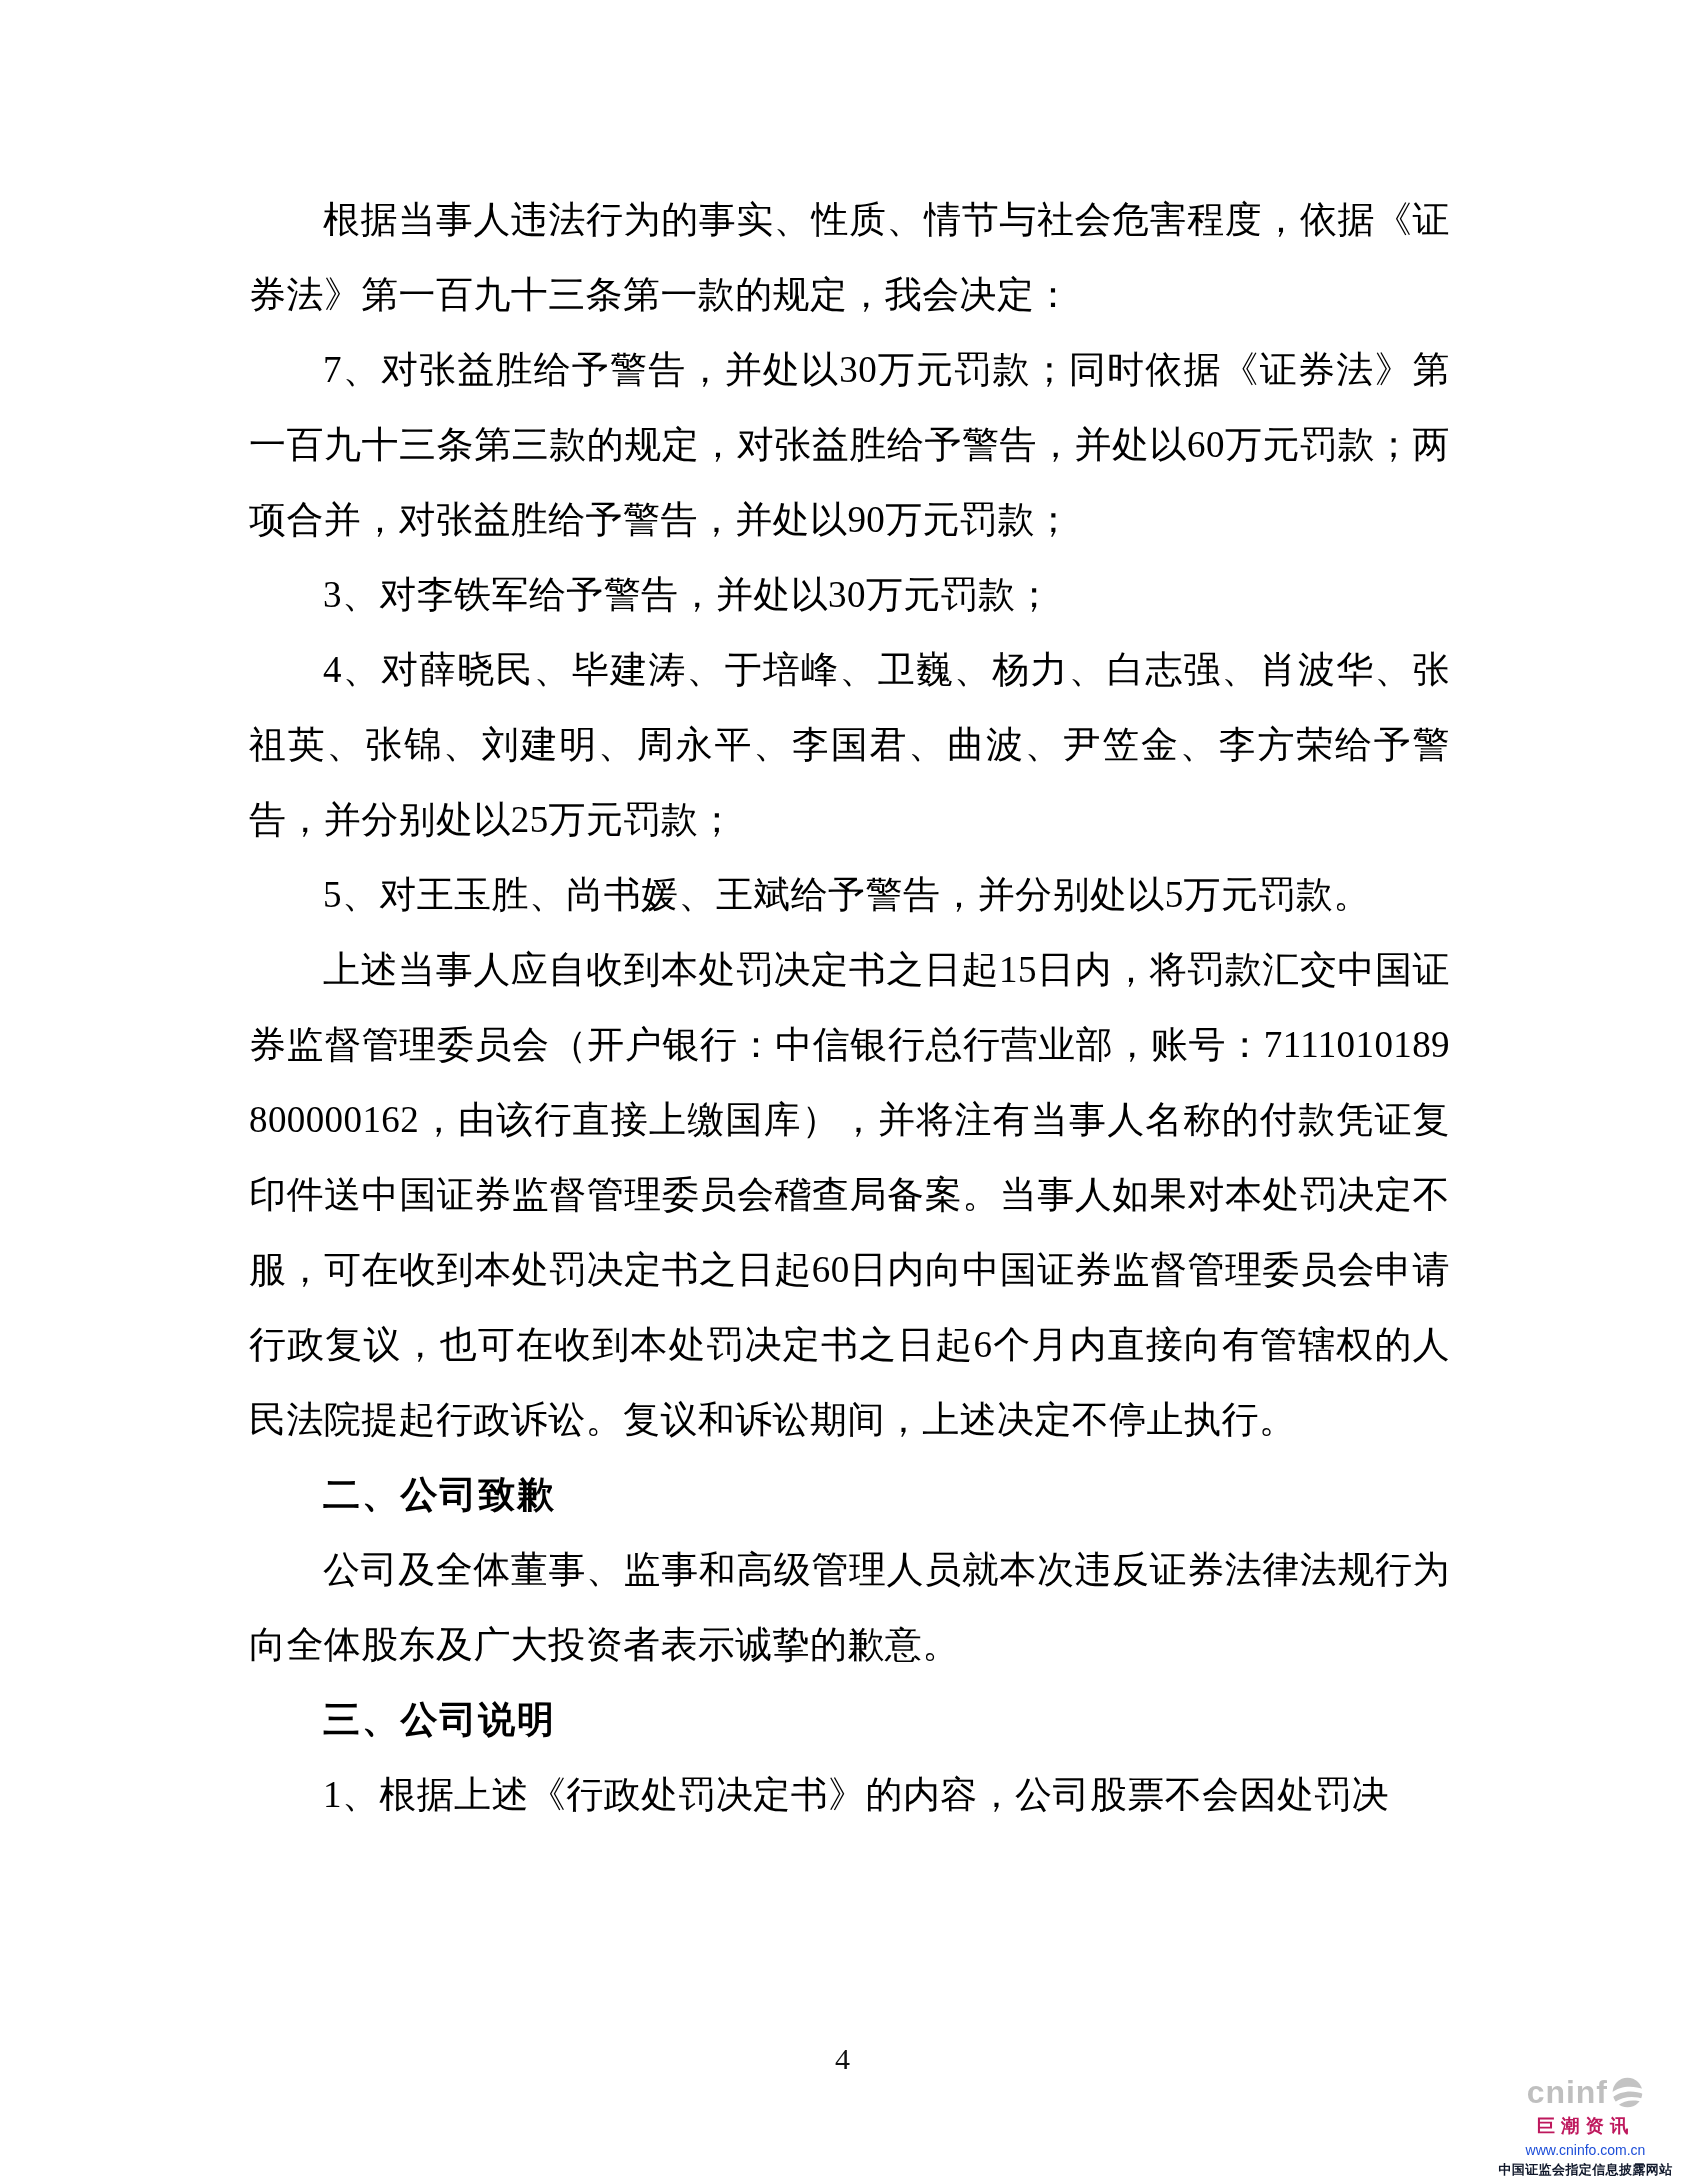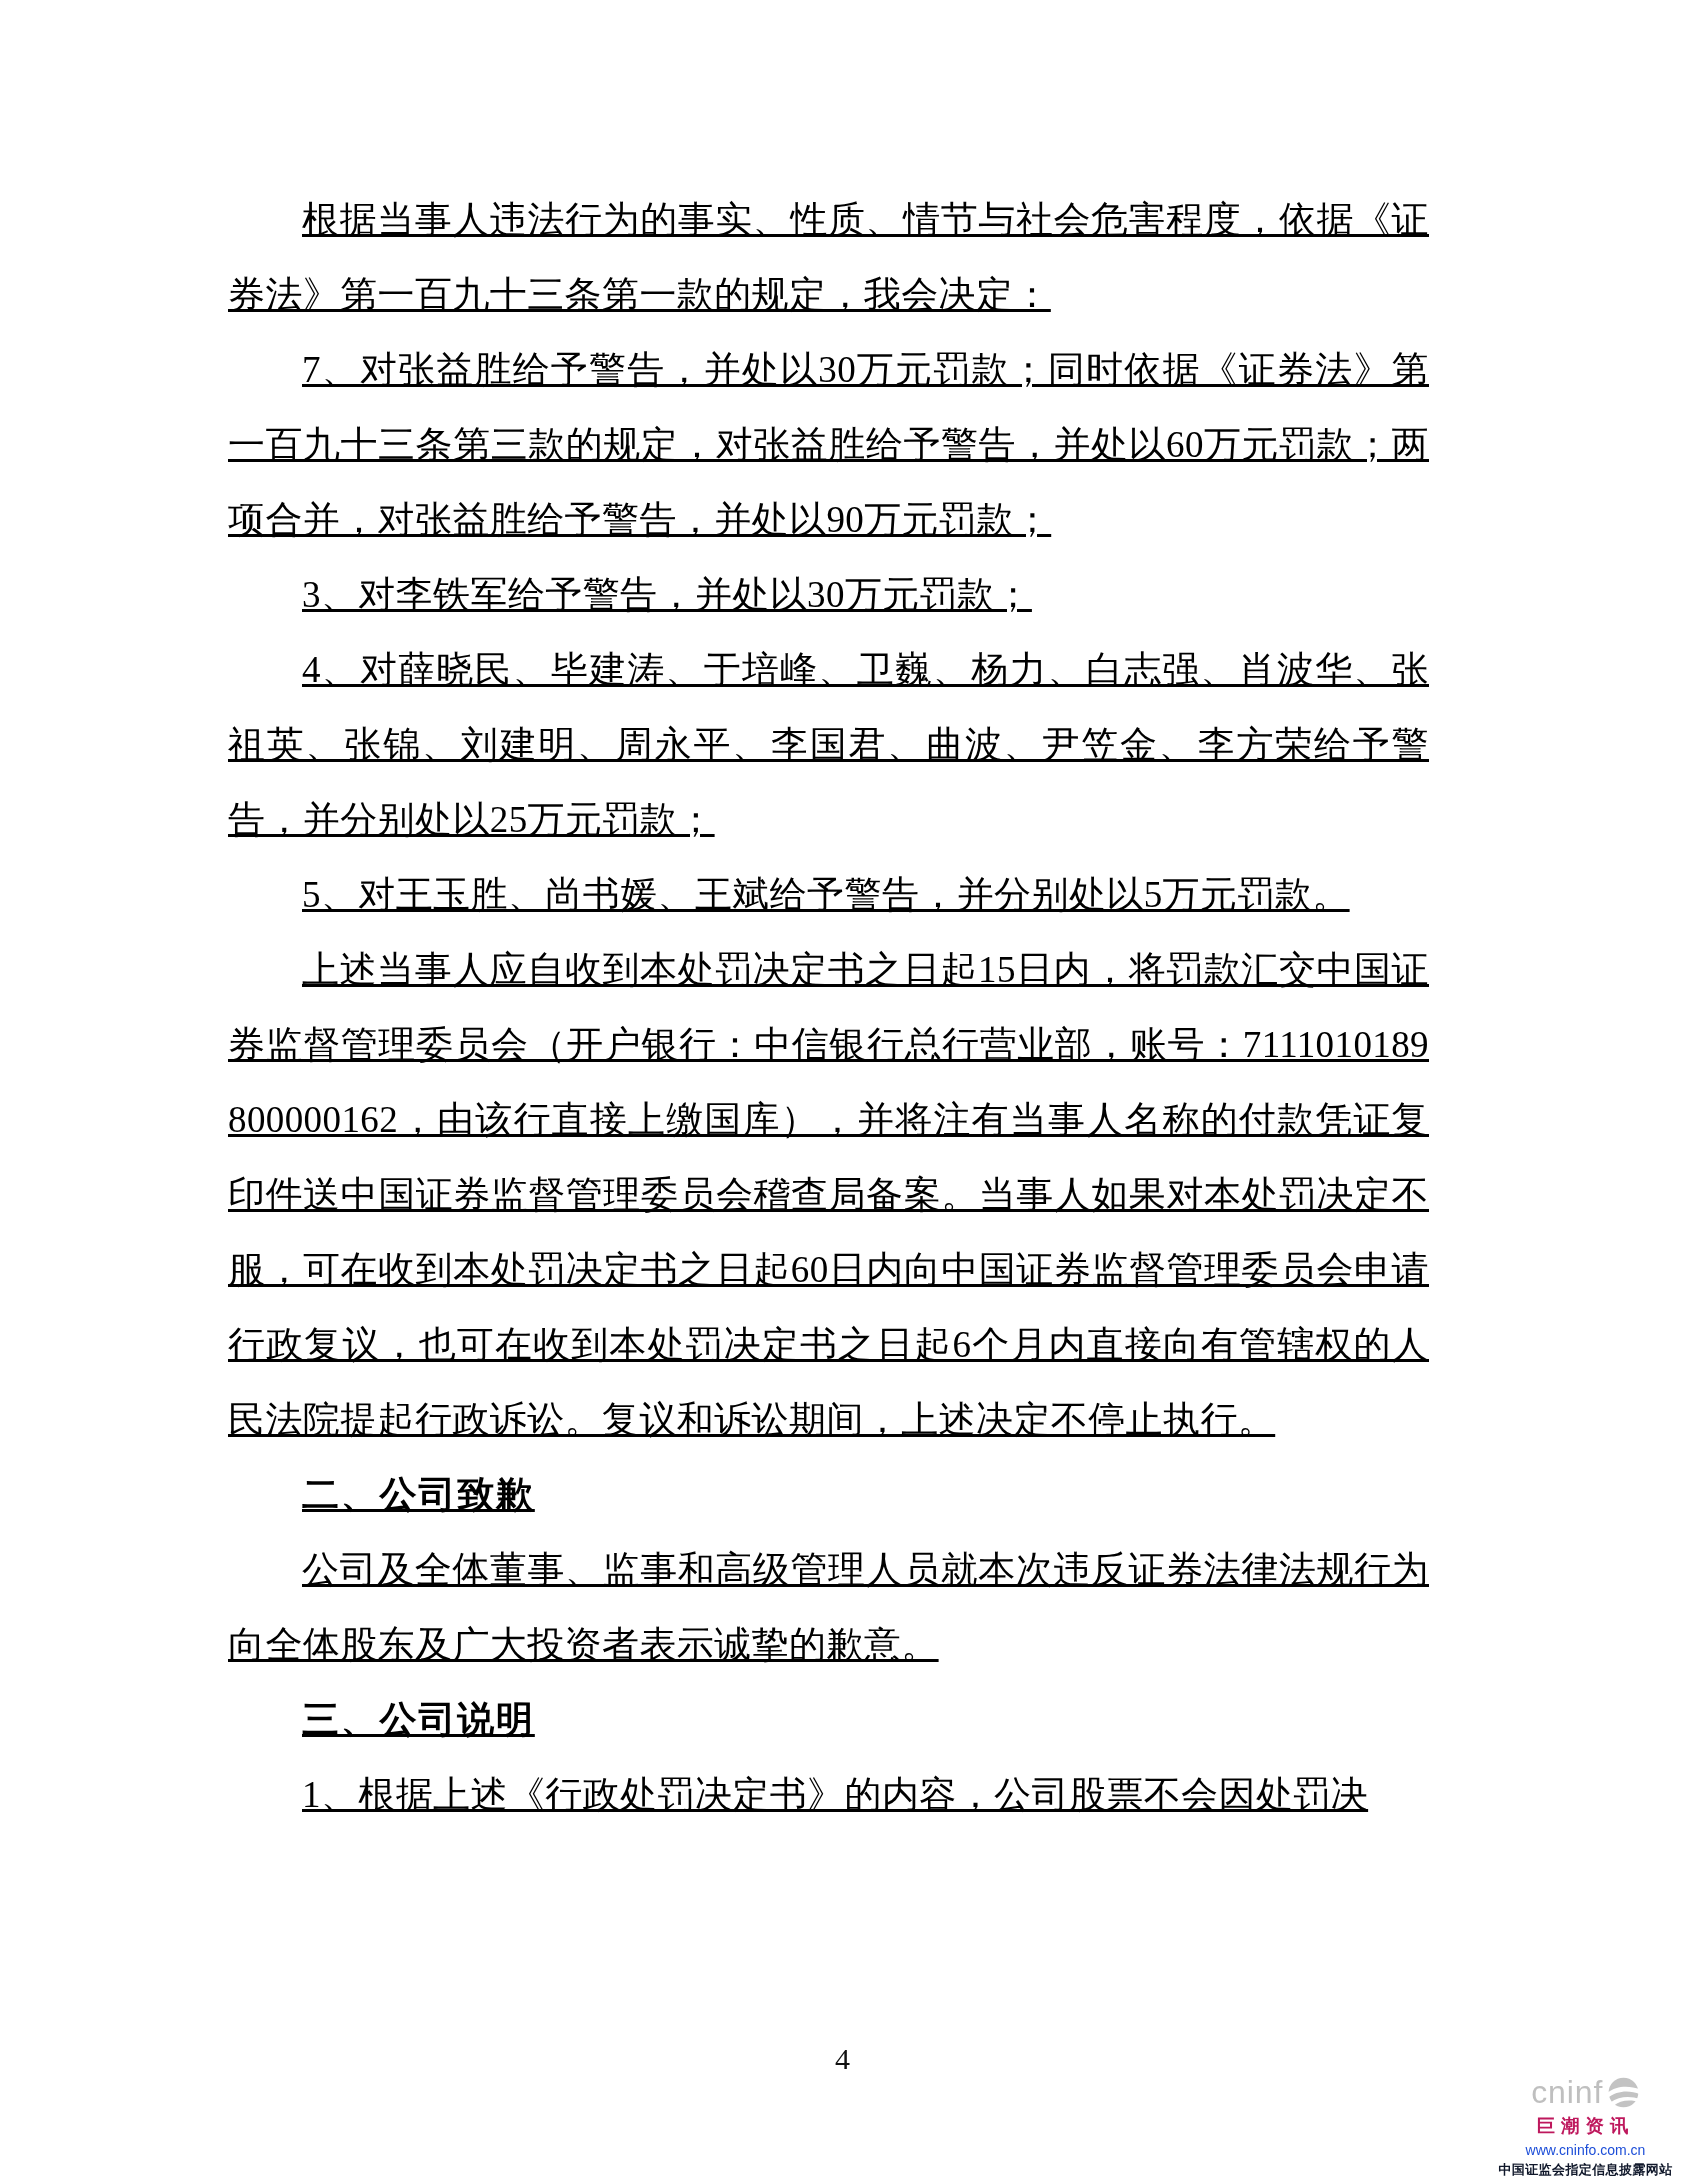--- a/index.html
+++ b/index.html
@@ -11,24 +11,23 @@
     position: relative;
     width: 1685px;
     height: 2180px;
     background: #ffffff;
     overflow: hidden;
     color: #000000;
     font-family: "Liberation Serif", "DejaVu Serif", serif;
   }
   .content {
     position: absolute;
-    left: 228px;
+    left: 249px;
     top: 182px;
     width: 1201px;
-    text-decoration: underline;
   }
   .para {
     margin: 0;
     font-size: 37px;
     line-height: 75px;
     text-align: justify;
     text-indent: 2em;
     letter-spacing: 0.4px;
     word-break: break-all;
   }
@@ -61,21 +60,21 @@
   }
   .wm-logo-row {
     display: flex;
     align-items: center;
     justify-content: center;
     gap: 3.5px;
     height: 39px;
   }
   .wm-brand {
     font-size: 32px;
-    font-weight: 400;
+    font-weight: 700;
     letter-spacing: 0.9px;
     color: #bfbfbf;
     line-height: 39px;
   }
   .wm-icon {
     display: inline-block;
     width: 33px;
     height: 33px;
   }
   .wm-icon svg { display: block; width: 33px; height: 33px; }

